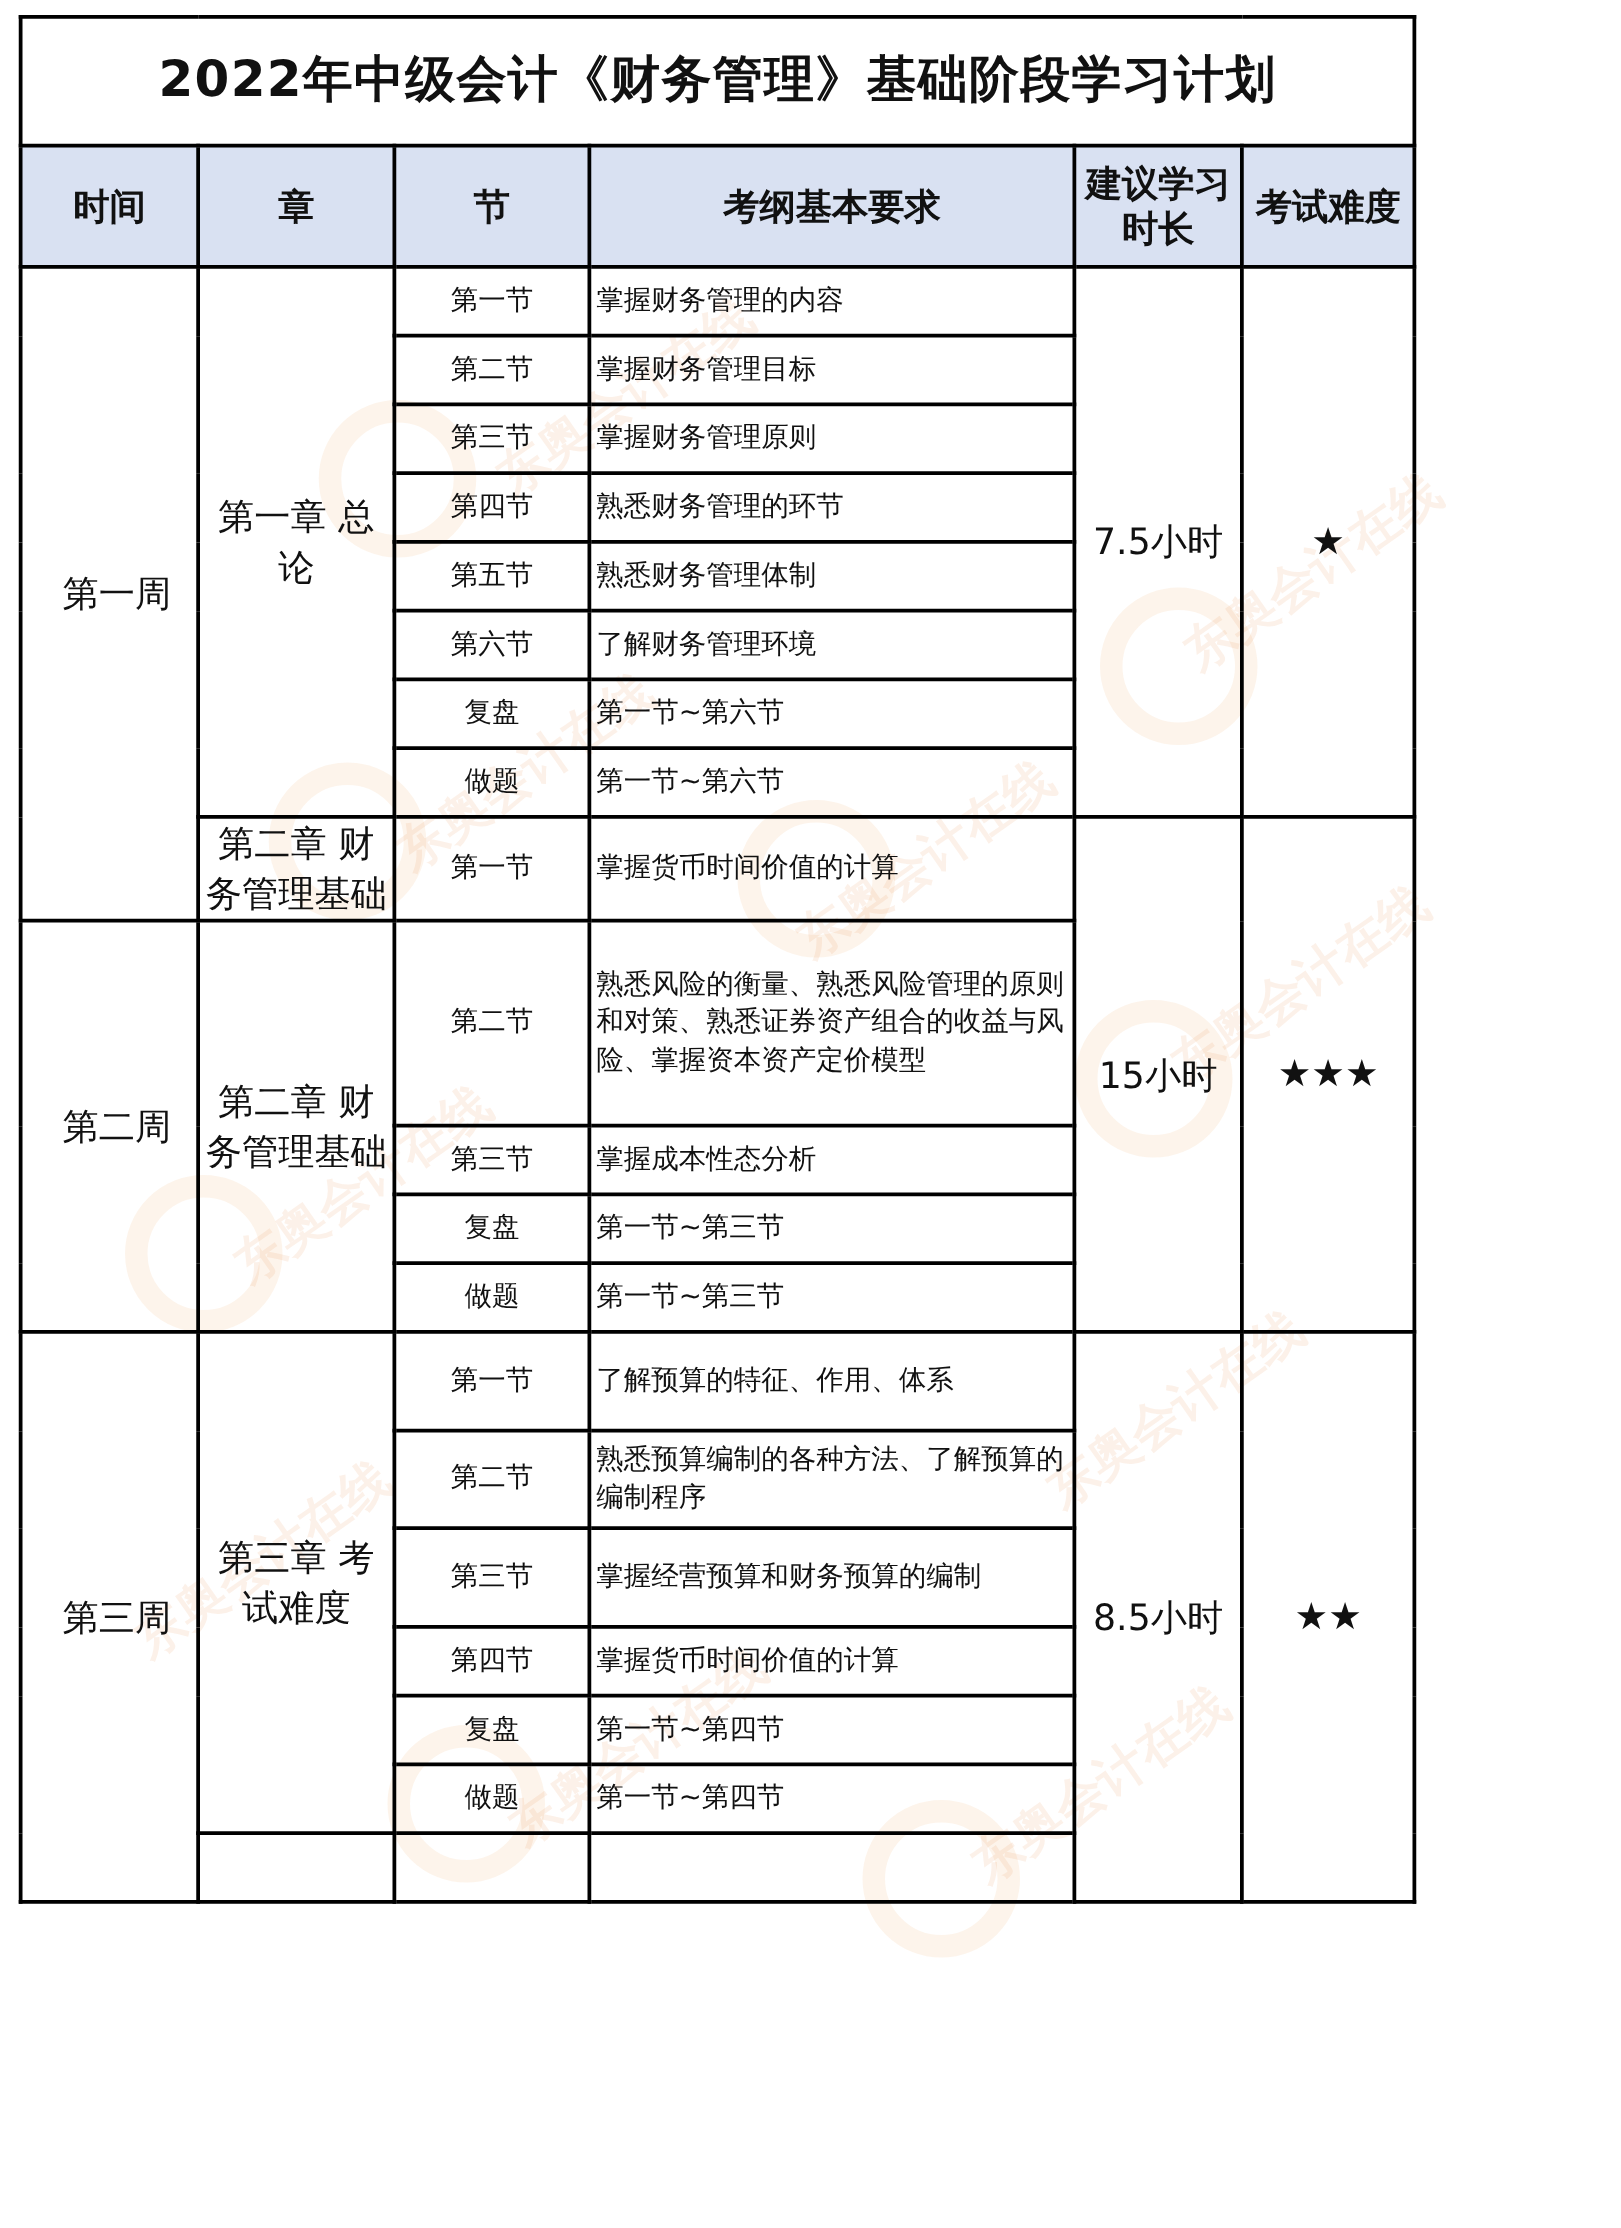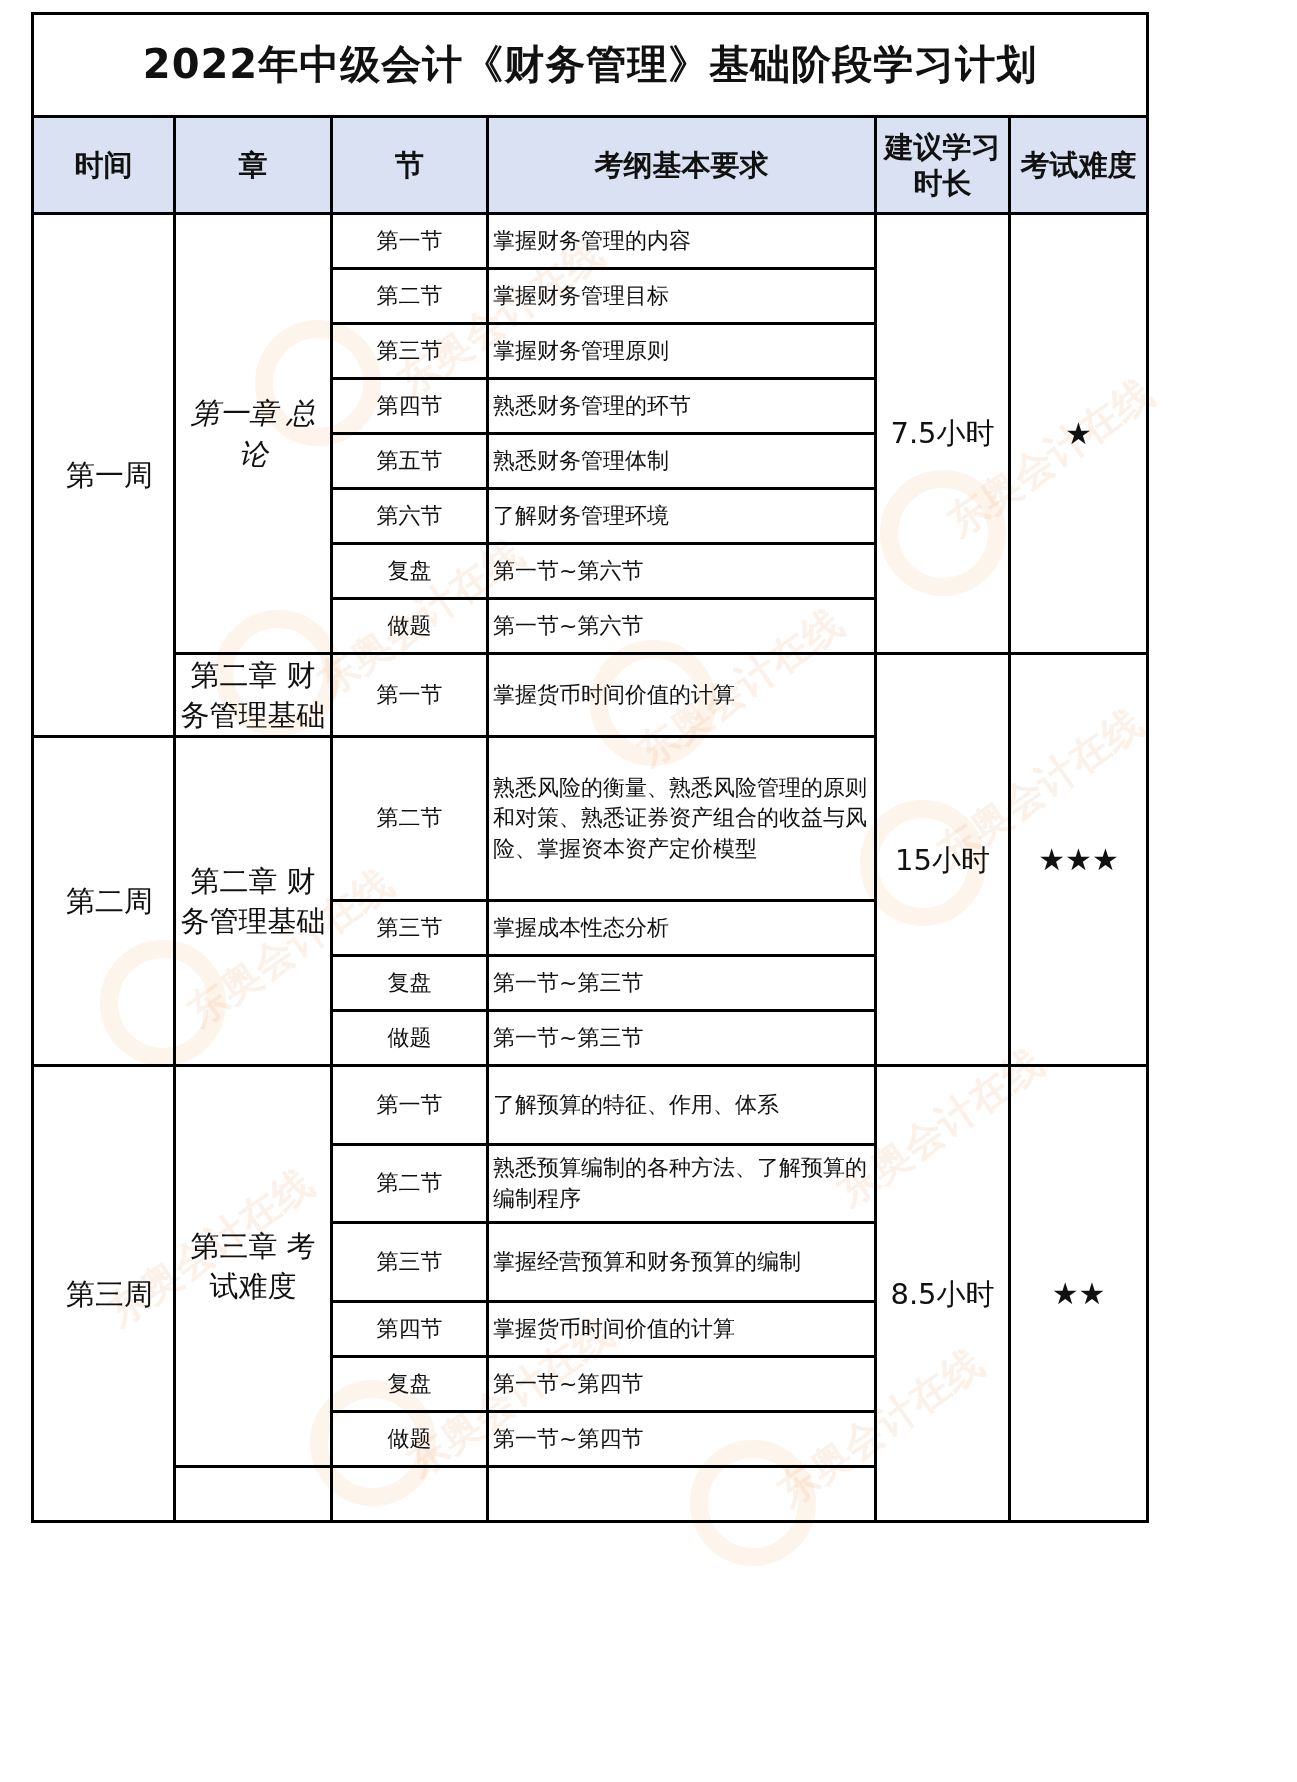--- a/index.html
+++ b/index.html
@@ -1,18 +1,18 @@
 <!DOCTYPE html>
 <html><head>
 <meta charset="utf-8">
 <style>
   html, body { margin: 0; padding: 0; background: #ffffff; }
   body { width: 1297px; height: 1782px; overflow: hidden; position: relative;
          font-family: "DejaVu Sans", "Liberation Sans", sans-serif; color: #111; }
-  .sheet { position: absolute; left: 31px; top: 12px; width: 1181px; }
+  .sheet { position: absolute; left: 15px; top: 12px; width: 1181px; }
   table { border-collapse: collapse; table-layout: fixed; width: 1115px; }
   td, th { border: 3px solid #000; padding: 0; text-align: center; vertical-align: middle; }
   .title-cell { height: 100px; font-size: 40px; font-weight: bold; letter-spacing: 1px; background:#fff; }
   th { background: #D9E1F2; font-size: 29px; font-weight: bold; height: 86px; line-height: 1.25; }
   td { font-size: 22px; line-height: 1.38; background: transparent; }
   td.req { text-align: left; padding-left: 4px; padding-right: 4px; }
   td.week, td.chapter { font-size: 29px; padding-left: 12px; }
   td.hours, td.diff { font-size: 29px; text-align: center; }
   td.diff { font-size: 30px; }
   .r61 { height: 55px; }
@@ -64,21 +64,21 @@
     <th>时间</th>
     <th>章</th>
     <th>节</th>
     <th>考纲基本要求</th>
     <th style="padding:4px 6px;">建议学习时长</th>
     <th>考试难度</th>
   </tr>
 
   <tr class="r61">
     <td rowspan="9" class="week">第一周</td>
-    <td rowspan="8" class="chapter" style="padding:0 14px;font-style:italic;">第一章 总论</td>
+    <td rowspan="8" class="chapter" style="padding:0 14px;">第一章 总论</td>
     <td>第一节</td>
     <td class="req">掌握财务管理的内容</td>
     <td rowspan="8" class="hours">7.5小时</td>
     <td rowspan="8" class="diff">★</td>
   </tr>
   <tr class="r61">
     <td>第二节</td>
     <td class="req">掌握财务管理目标</td>
   </tr>
   <tr class="r61">

